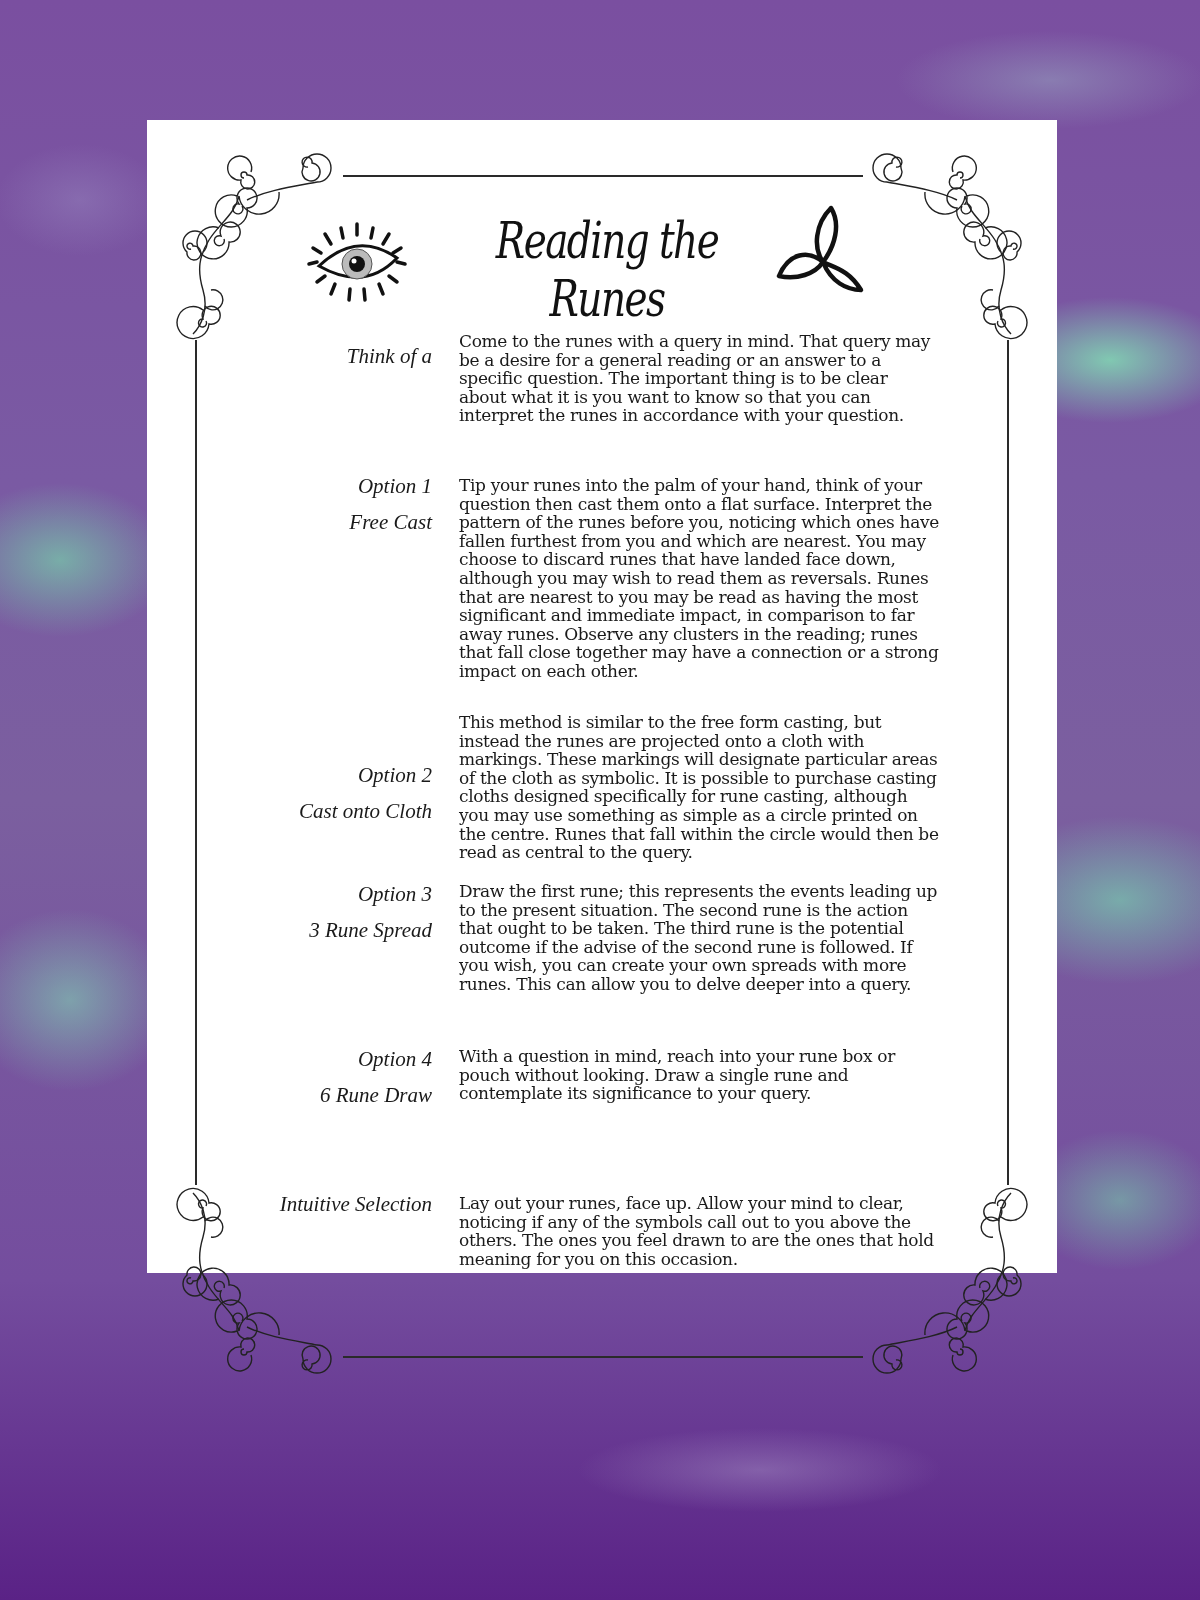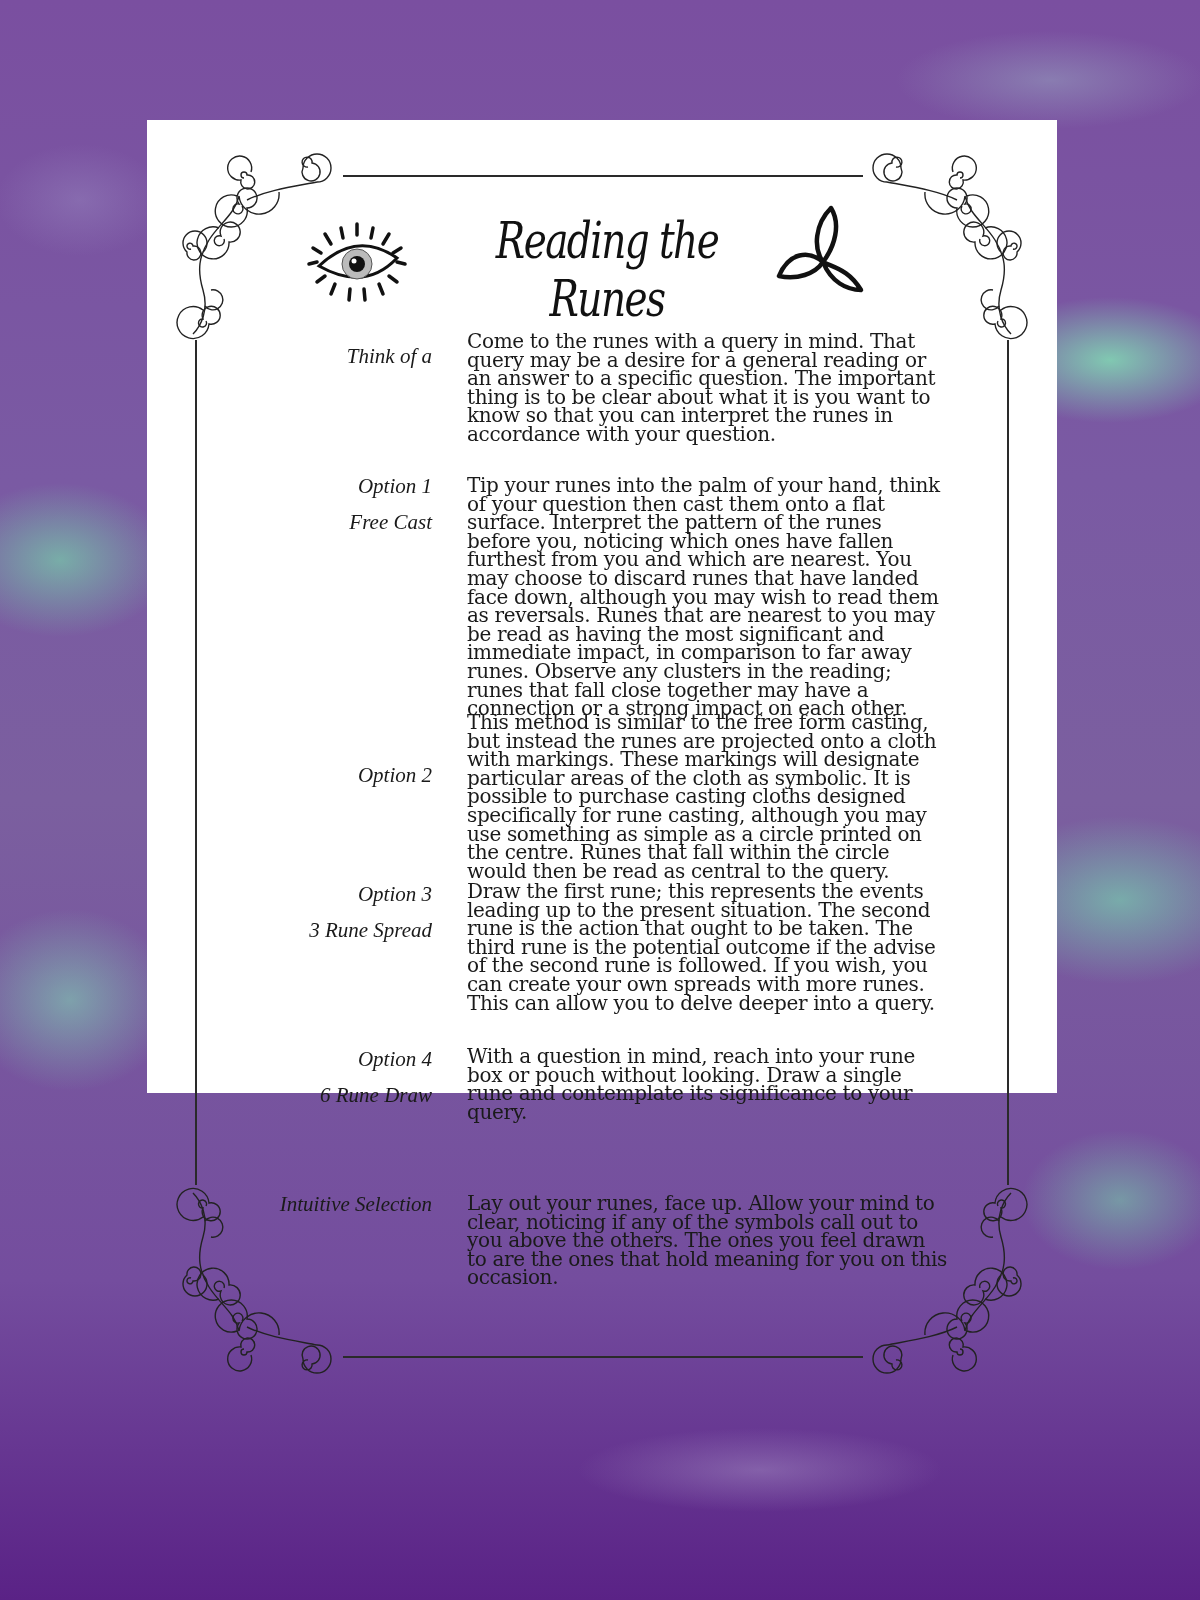--- a/index.html
+++ b/index.html
@@ -11,41 +11,41 @@
         radial-gradient(ellipse 160px 110px at 60px 560px, rgba(120,200,170,0.75), rgba(120,200,170,0) 70%),
         radial-gradient(ellipse 200px 120px at 1120px 900px, rgba(120,205,175,0.7), rgba(120,205,175,0) 70%),
         radial-gradient(ellipse 150px 130px at 70px 1000px, rgba(130,210,180,0.6), rgba(130,210,180,0) 70%),
         radial-gradient(ellipse 140px 100px at 1120px 1200px, rgba(120,200,170,0.6), rgba(120,200,170,0) 70%),
         radial-gradient(ellipse 220px 70px at 1050px 80px, rgba(150,160,190,0.55), rgba(150,160,190,0) 70%),
         radial-gradient(ellipse 260px 60px at 760px 1470px, rgba(170,150,200,0.45), rgba(170,150,200,0) 70%),
         radial-gradient(ellipse 120px 80px at 80px 200px, rgba(160,150,200,0.35), rgba(160,150,200,0) 70%),
         linear-gradient(180deg, #7a4fa0 0%, #7a5aa3 30%, #7b5f9f 50%, #744d9e 80%, #5a2286 100%);
     }
     .page {
-      position: absolute; left: 147px; top: 120px; width: 910px; height: 973px;
+      position: absolute; left: 147px; top: 120px; width: 910px; height: 1153px;
       background: #ffffff;
     }
     .ornament { position: absolute; }
     .hline { position: absolute; height: 2px; background: #2a2a2a; }
     .vline { position: absolute; width: 2px; background: #2a2a2a; }
     .title {
       position: absolute; left: 290px; top: 92px; width: 340px; text-align: center;
       font-family: "DejaVu Serif", serif; font-size: 50px; letter-spacing: -2px;
       color: #111; transform: scaleX(0.78); transform-origin: center;
       font-style: italic;
     }
     .section { position: absolute; left: 0; width: 910px; }
     .heading {
       position: absolute; right: 625px; width: 220px; text-align: right;
       font-family: "Liberation Serif", serif; font-style: italic;
       font-size: 21px; line-height: 36px; color: #1a1a1a;
     }
     .body {
-      position: absolute; left: 320px; width: 480px;
-      font-family: "DejaVu Serif", serif; font-size: 20px; line-height: 18.6px;
+      position: absolute; left: 312px; width: 480px;
+      font-family: "DejaVu Serif", serif; font-size: 17px; line-height: 18.6px;
       color: #1a1a1a; letter-spacing: -0.35px;
     }
   </style>
 </head>
 <body>
 
 <div class="page">
 
   <div class="hline" style="left:196px; top:55px; width:520px;"></div>
   <div class="hline" style="left:196px; top:1236px; width:520px;"></div>
@@ -140,20 +140,21 @@
     <div class="heading" style="top:-8px;">
       <div>Option 1</div>
       <div>Free Cast</div>
     </div>
     <div class="body">Tip your runes into the palm of your hand, think of your question then cast them onto a flat surface. Interpret the pattern of the runes before you, noticing which ones have fallen furthest from you and which are nearest. You may choose to discard runes that have landed face down, although you may wish to read them as reversals. Runes that are nearest to you may be read as having the most significant and immediate impact, in comparison to far away runes. Observe any clusters in the reading; runes that fall close together may have a connection or a strong impact on each other.</div>
   </div>
 
   <div class="section" style="top:593px;">
     <div class="heading" style="top:-2px; width:260px;margin-top:46px;">
       <div>Option 2</div>
+      <div>Cast onto Cloth</div>
     </div>
     <div class="body">This method is similar to the free form casting, but instead the runes are projected onto a cloth with markings. These markings will designate particular areas of the cloth as symbolic. It is possible to purchase casting cloths designed specifically for rune casting, although you may use something as simple as a circle printed on the centre. Runes that fall within the circle would then be read as central to the query.</div>
   </div>
 
   <div class="section" style="top:762px;">
     <div class="heading" style="top:-6px; width:260px;text-align:right;">
       <div>Option 3</div>
       <div>3 Rune Spread</div>
     </div>
     <div class="body">Draw the first rune; this represents the events leading up to the present situation. The second rune is the action that ought to be taken. The third rune is the potential outcome if the advise of the second rune is followed. If you wish, you can create your own spreads with more runes. This can allow you to delve deeper into a query.</div>

